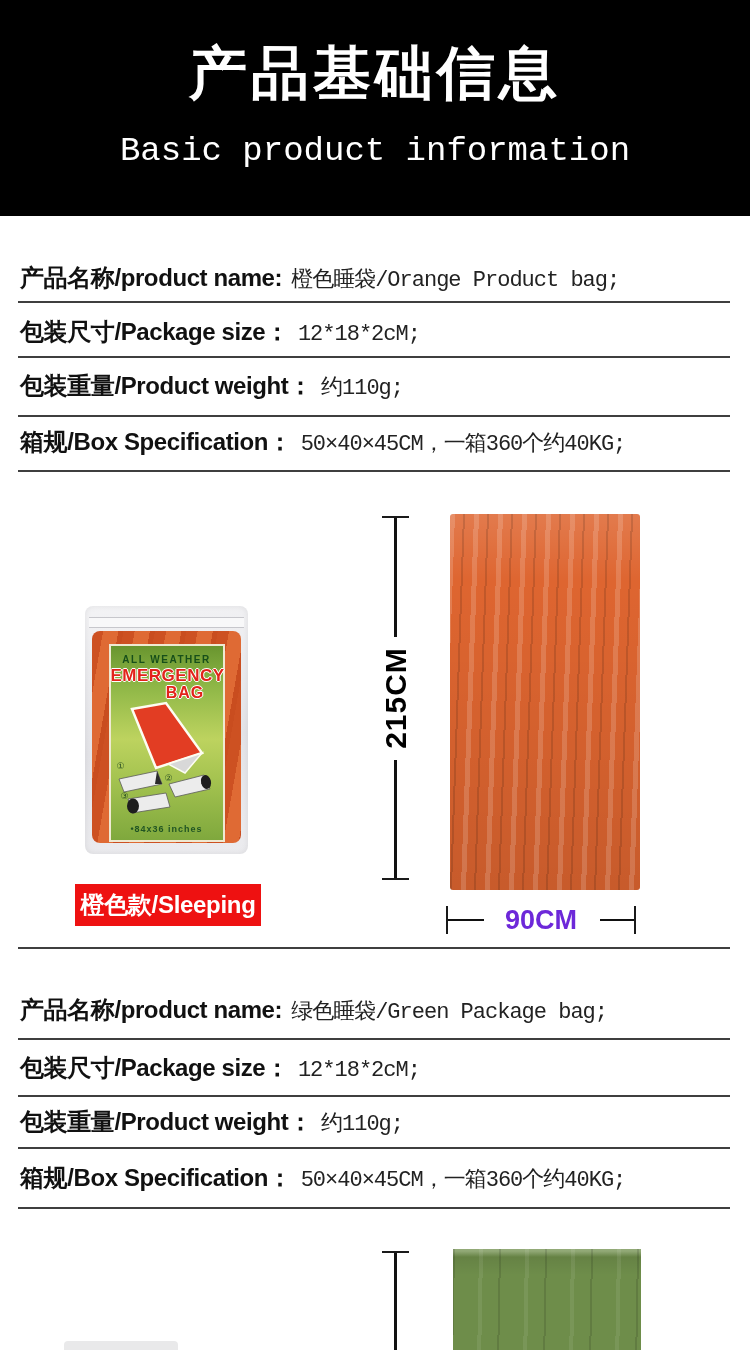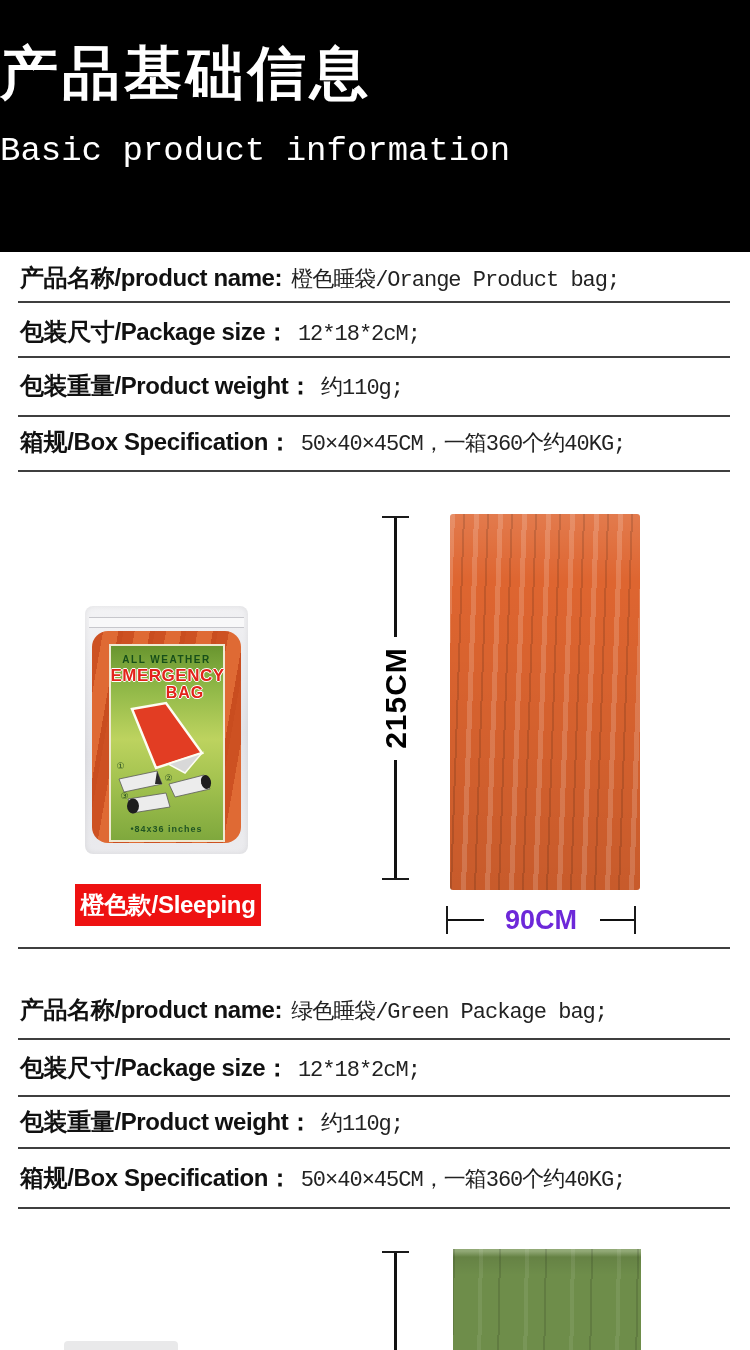--- a/index.html
+++ b/index.html
@@ -1,41 +1,41 @@
 <!DOCTYPE html>
 <html><head>
 <meta charset="utf-8">
 <style>
   html,body{margin:0;padding:0;background:#fff;}
   .page{position:relative;width:750px;height:1350px;background:#ffffff;overflow:hidden;
         font-family:"Liberation Sans",sans-serif;}
 
   
-  .banner{position:absolute;left:0;top:0;width:750px;height:252px;background:#000;color:#fff;}
+  .banner{position:absolute;left:0;top:0;width:750px;height:216px;background:#000;color:#fff;text-align:center;}
   .banner-title{padding-top:44px;font-size:58px;font-weight:700;letter-spacing:4px;line-height:1;}
   .banner-subtitle{margin-top:32px;font-family:"Liberation Mono",monospace;font-size:34px;font-weight:400;letter-spacing:0;line-height:1;}
 
   
   .spec-row{position:absolute;left:20px;width:712px;height:32px;display:flex;align-items:baseline;white-space:nowrap;}
   .spec-label{font-size:24px;font-weight:700;color:#111;letter-spacing:-0.4px;}
   .spec-value{font-family:"Liberation Mono",monospace;font-size:22px;color:#222;margin-left:9px;letter-spacing:-1px;}
   .sep{position:absolute;left:18px;width:712px;height:2px;background:#3f3f3f;}
 
   .r1a{top:262px}.r2a{top:316px}.r3a{top:370px}.r4a{top:426px}
   .s1a{top:301px}.s2a{top:356px}.s3a{top:415px}.s4a{top:470px}
   .r1b{top:994px}.r2b{top:1052px}.r3b{top:1106px}.r4b{top:1162px}
   .s0b{top:947px}.s1b{top:1038px}.s2b{top:1095px}.s3b{top:1147px}.s4b{top:1207px}
 
   
   .pkg{position:absolute;left:85px;top:606px;width:163px;height:248px;margin:0;
        background:linear-gradient(172deg,#f3f3f5,#e3e3e7 55%,#ececef);border-radius:8px;
        box-shadow:inset 0 0 6px rgba(0,0,0,0.08);}
   .pkg-zip{position:absolute;left:4px;right:4px;top:11px;height:9px;background:#f8f8f9;
            border-top:1px solid #c7c7cc;border-bottom:1px solid #c7c7cc;}
-  .pkg-content{position:absolute;left:7px;right:7px;top:25px;bottom:11px;border-radius:16px;
+  .pkg-content{position:absolute;left:7px;right:7px;top:25px;bottom:11px;border-radius:8px;
            background:repeating-linear-gradient(100deg,#cd5122 0 11px,#df6a34 11px 26px,#c94d1f 26px 31px);}
   .pkg-label{position:absolute;left:50%;transform:translateX(-50%);top:13px;width:116px;height:198px;
            background:linear-gradient(180deg,#69952f 0%,#8db646 20%,#bdd35f 48%,#a3c24f 70%,#7fa83d 100%);
            border:2px solid #efe9d2;box-sizing:border-box;text-align:center;}
   .lbl-top{margin-top:8px;font-size:10px;font-weight:700;color:#174f1a;letter-spacing:1.5px;}
   .lbl-main1{margin-top:2px;font-size:17px;font-weight:800;color:#e2231a;letter-spacing:0.5px;line-height:1;
            text-shadow:-1px 0 #fff,1px 0 #fff,0 -1px #fff,0 1px #fff;}
   .lbl-main2{font-size:16px;font-weight:800;color:#e2231a;letter-spacing:1px;line-height:1.1;
            text-shadow:-1px 0 #fff,1px 0 #fff,0 -1px #fff,0 1px #fff;padding-left:37px;}
   .lbl-art{position:absolute;left:0;top:55px;}

